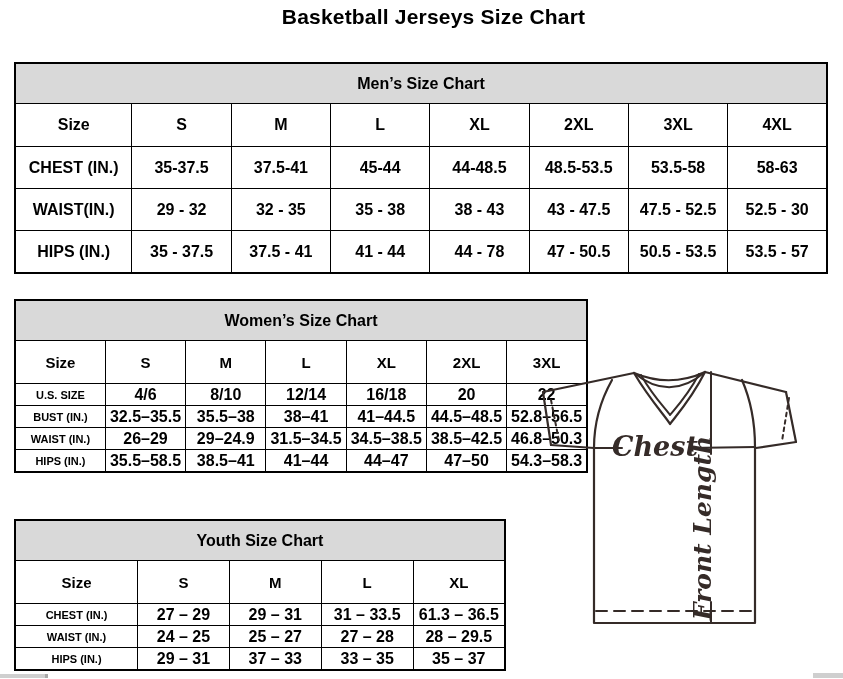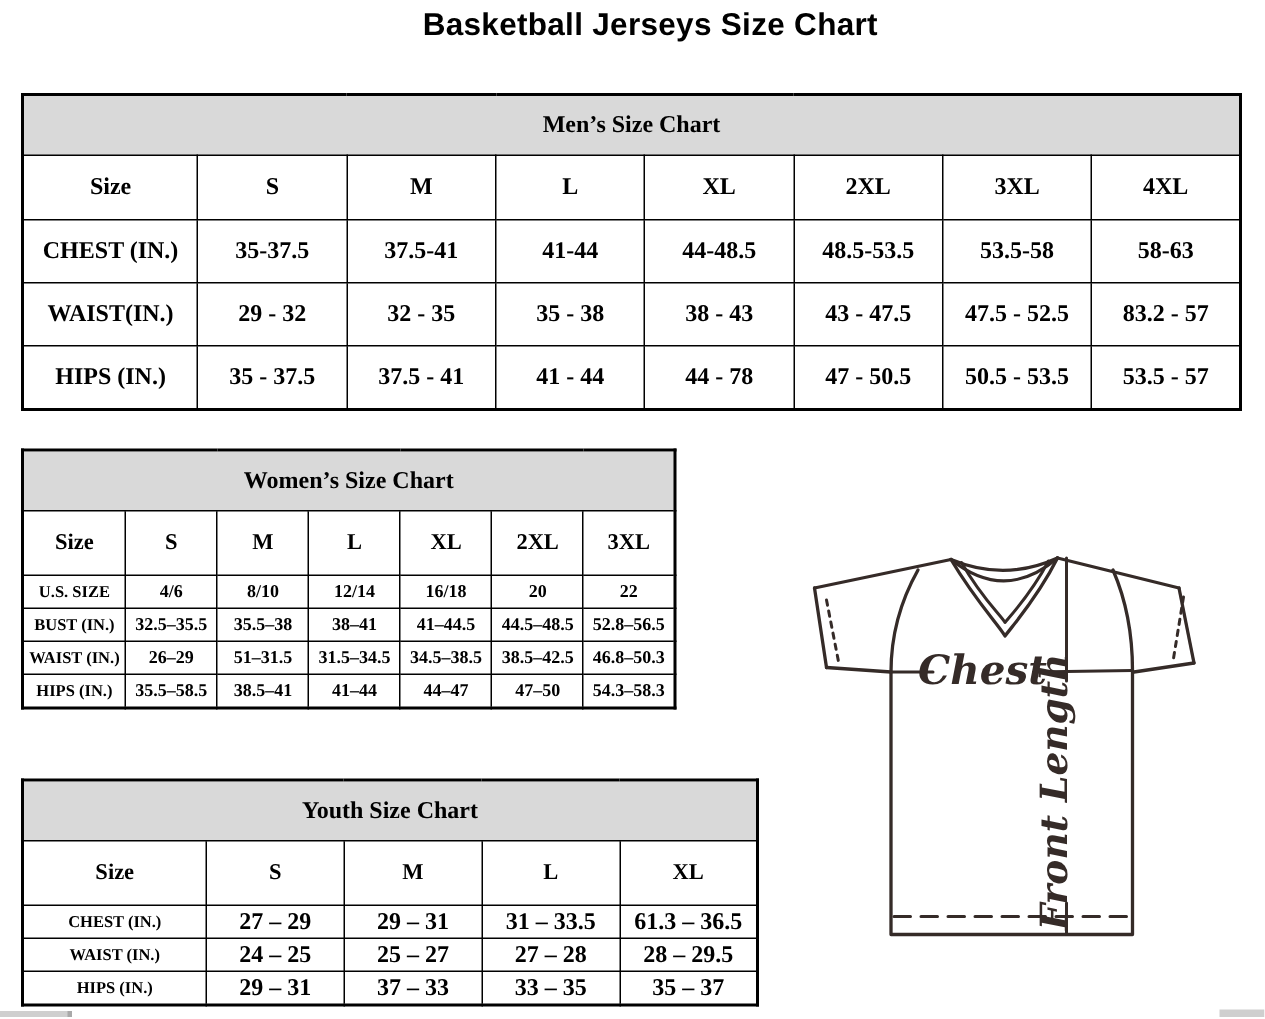--- a/index.html
+++ b/index.html
@@ -10,36 +10,36 @@
     color:#000;
   }
   .page-title{
     position:absolute;top:5px;left:0;width:843px;
     text-align:center;font-size:21px;font-weight:bold;
     letter-spacing:0.2px;
     margin-left:12px;
   }
   table.chart{
     position:absolute;border-collapse:collapse;table-layout:fixed;
-    border:2px solid #000;background:#fff;font-family:Liberation Serif, serif;
+    border:2px solid #000;background:#fff;
   }
   .chart th,.chart td{
     border:1px solid #000;text-align:center;vertical-align:middle;
     font-weight:bold;padding:0;overflow:hidden;white-space:nowrap;
   }
   .chart .tbl-title{background:#d9d9d9;font-size:16px;height:39px;}
   
   .men{left:14px;top:62px;width:814px;}
   .men .head-row th{height:42px;font-size:16px;}
   .men td{height:41px;font-size:16px;}
   .men col.c-label{width:14.4%;}
   
-  .women{left:14px;top:299px;width:437px;}
+  .women{left:14px;top:299px;width:574px;}
   .women .head-row th{height:42px;font-size:15px;}
-  .women td{height:21px;font-size:12px;}
+  .women td{height:21px;font-size:16px;}
   .women td.row-label{font-size:11px;}
   .women col.c-label{width:15.8%;}
   
   .youth{left:14px;top:519px;width:492px;}
   .youth .head-row th{height:42px;font-size:15px;}
   .youth td{height:21px;font-size:16px;}
   .youth td.row-label{font-size:11px;}
   .youth col.c-label{width:25%;}
   
   .jersey-wrap{position:absolute;left:530px;top:360px;width:286px;height:316px;}
@@ -82,35 +82,35 @@
       <th>2XL</th>
       <th>3XL</th>
       <th>4XL</th>
     </tr>
   </thead>
   <tbody>
     <tr>
       <td class="row-label">CHEST (IN.)</td>
       <td>35-37.5</td>
       <td>37.5-41</td>
-      <td>41-44</td>
+      <td>45-44</td>
       <td>44-48.5</td>
       <td>48.5-53.5</td>
       <td>53.5-58</td>
       <td>58-63</td>
     </tr>
     <tr>
       <td class="row-label">WAIST(IN.)</td>
       <td>29 - 32</td>
       <td>32 - 35</td>
       <td>35 - 38</td>
       <td>38 - 43</td>
       <td>43 - 47.5</td>
       <td>47.5 - 52.5</td>
-      <td>83.2 - 57</td>
+      <td>52.5 - 30</td>
     </tr>
     <tr>
       <td class="row-label">HIPS (IN.)</td>
       <td>35 - 37.5</td>
       <td>37.5 - 41</td>
       <td>41 - 44</td>
       <td>44 - 78</td>
       <td>47 - 50.5</td>
       <td>50.5 - 53.5</td>
       <td>53.5 - 57</td>
@@ -157,21 +157,21 @@
       <td>32.5–35.5</td>
       <td>35.5–38</td>
       <td>38–41</td>
       <td>41–44.5</td>
       <td>44.5–48.5</td>
       <td>52.8–56.5</td>
     </tr>
     <tr>
       <td class="row-label">WAIST (IN.)</td>
       <td>26–29</td>
-      <td>51–31.5</td>
+      <td>29–24.9</td>
       <td>31.5–34.5</td>
       <td>34.5–38.5</td>
       <td>38.5–42.5</td>
       <td>46.8–50.3</td>
     </tr>
     <tr>
       <td class="row-label">HIPS (IN.)</td>
       <td>35.5–58.5</td>
       <td>38.5–41</td>
       <td>41–44</td>

